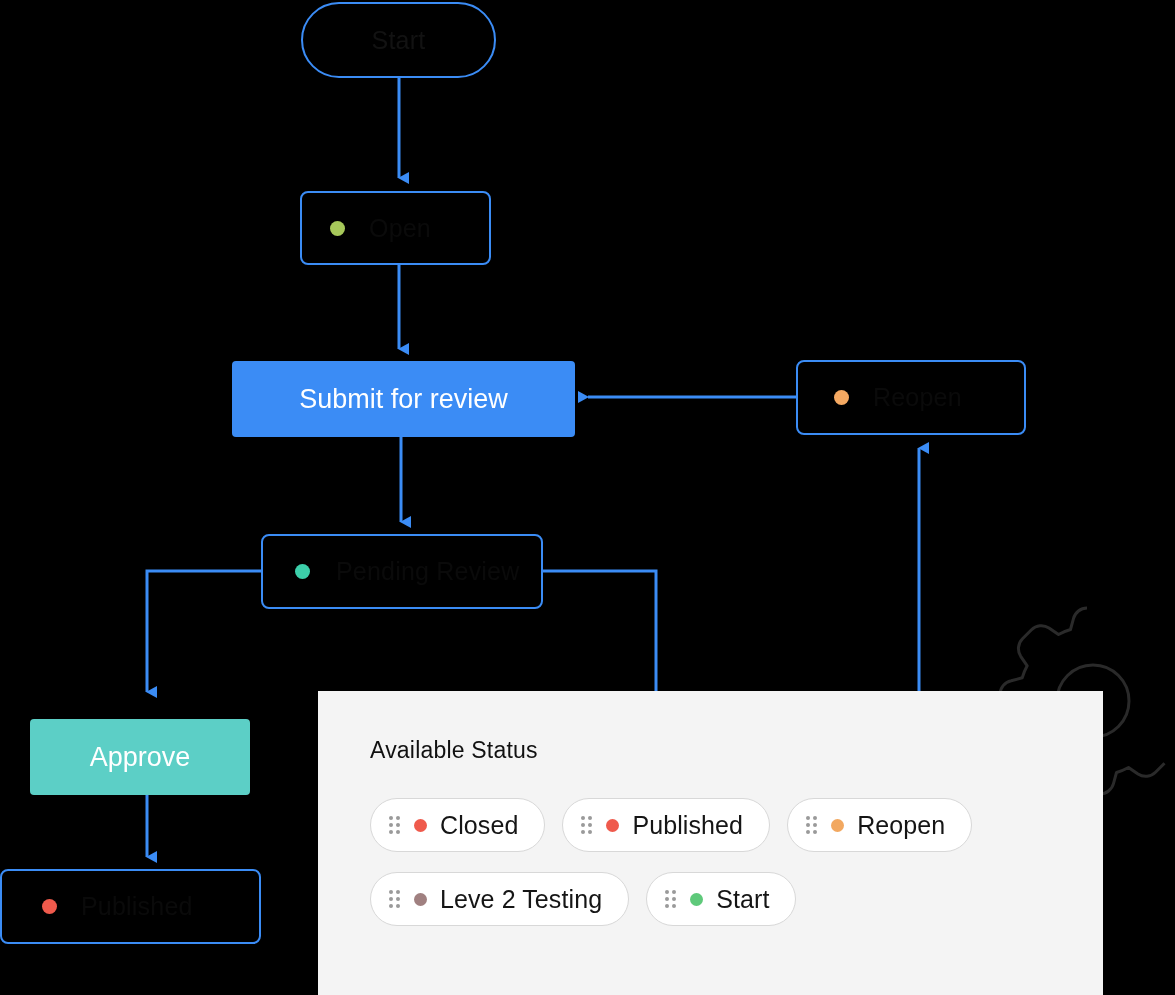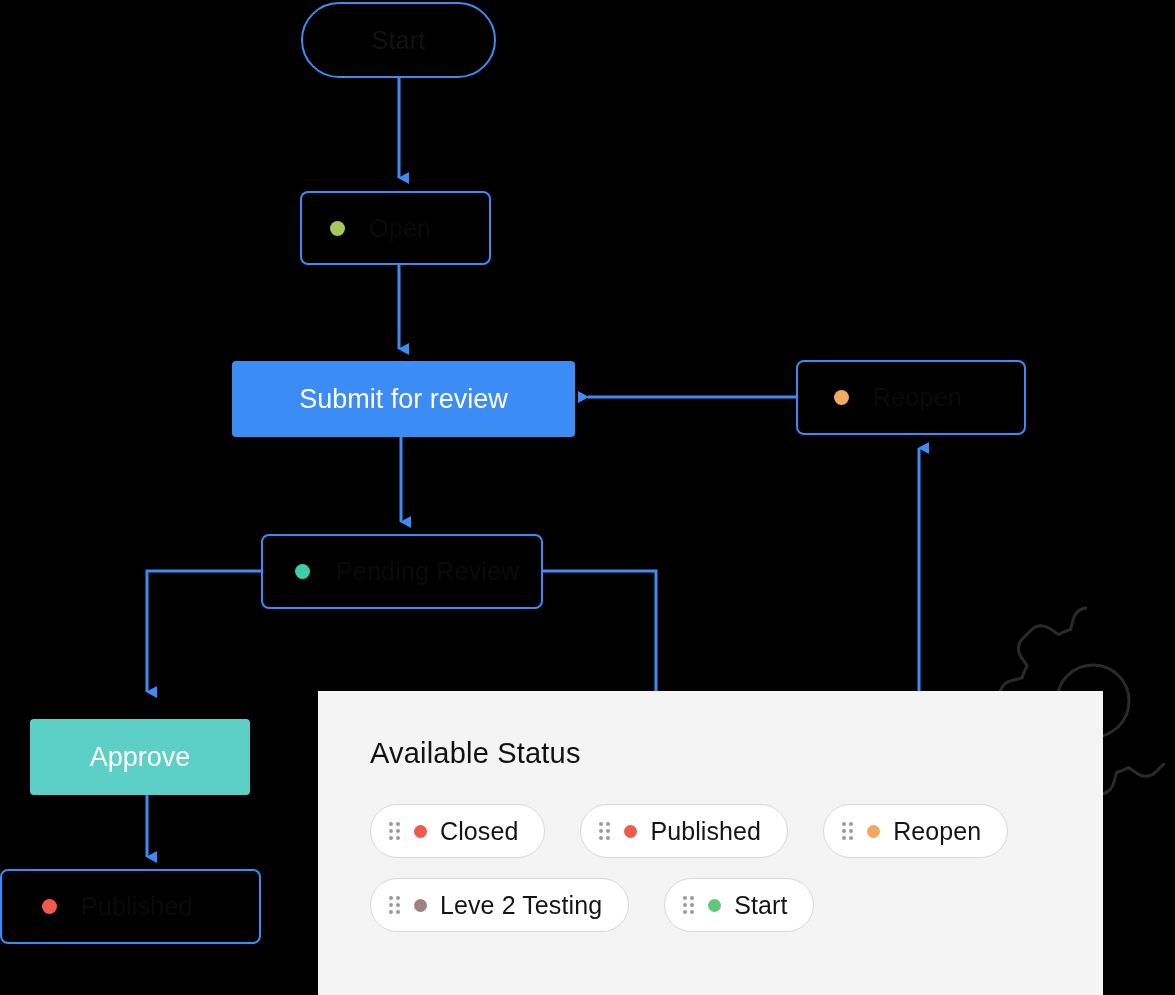--- a/index.html
+++ b/index.html
@@ -101,30 +101,30 @@
     left: 318px;
     top: 691px;
     width: 785px;
     height: 304px;
     background: #f4f4f4;
     box-sizing: border-box;
     padding: 46px 0 0 52px;
   }
 
   #status-panel-title {
-    font-size: 29px;
+    font-size: 23px;
     color: #111111;
     margin: 0 0 34px 0;
     font-weight: 400;
     letter-spacing: 0.2px;
   }
 
   .chip-row {
     display: flex;
-    gap: 35px;
+    gap: 17px;
     margin-bottom: 20px;
   }
 
   .chip {
     display: inline-flex;
     align-items: center;
     height: 54px;
     box-sizing: border-box;
     padding: 0 26px 0 18px;
     border: 1px solid #d8d8d8;

